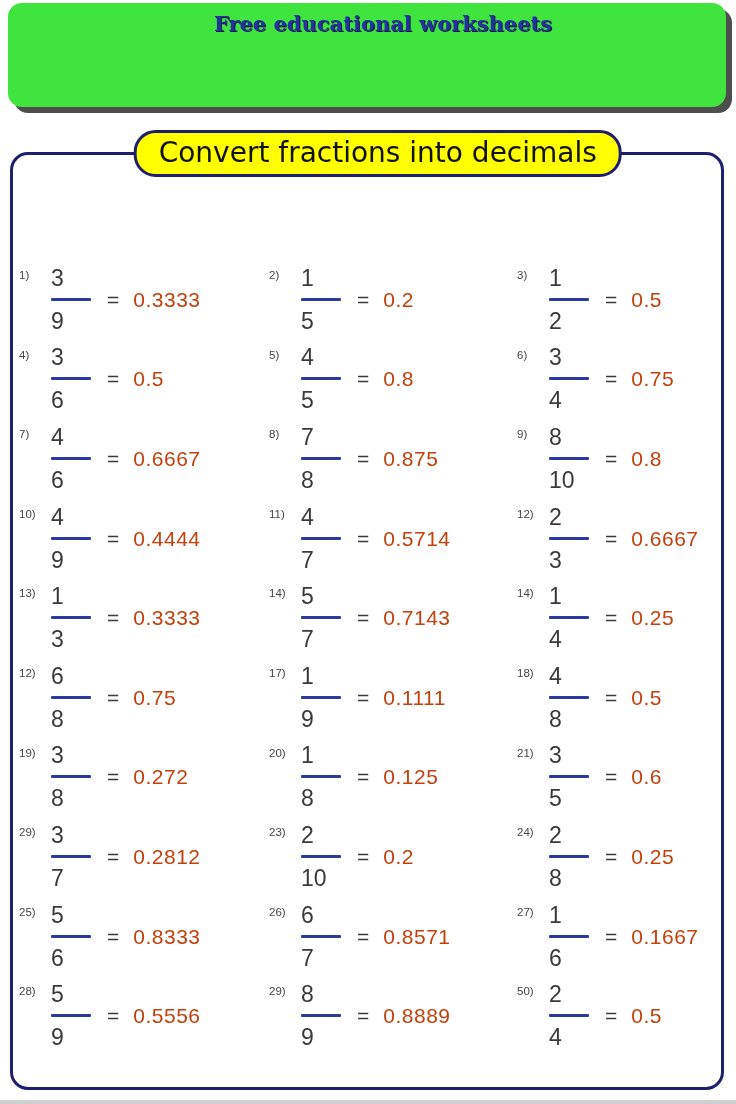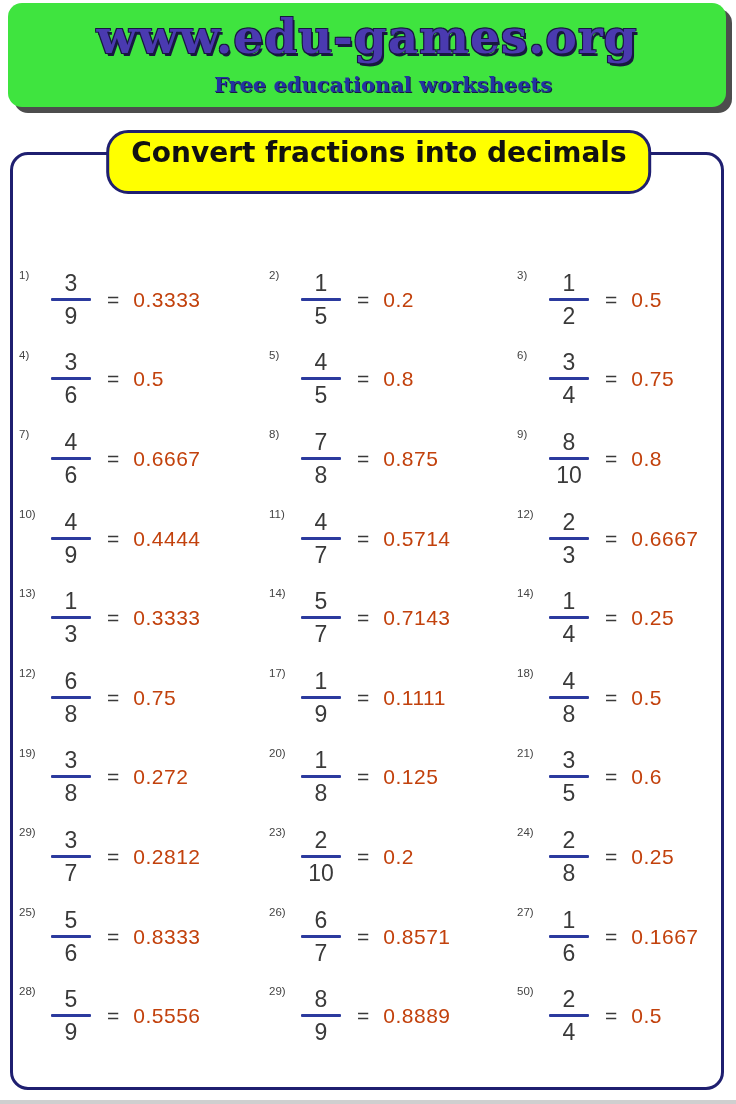--- a/index.html
+++ b/index.html
@@ -55,23 +55,23 @@
   }
 
   
   .title-pill {
     position: absolute;
     left: 50%; top: 130px;
     transform: translateX(-48%);
     background: #ffff00;
     border: 3px solid #1f1f70;
     border-radius: 22px;
-    padding: 3px 22px 22px 22px;
+    padding: 3px 22px 5px 22px;
     font-size: 28px;
-    font-weight: bold;
+    font-weight: normal;
     color: #111111;
     white-space: nowrap;
     z-index: 5;
     font-family: "DejaVu Sans", sans-serif;
   }
 
   
   .problems-grid {
     position: absolute;
     left: 13px; top: 260px;
@@ -91,24 +91,24 @@
 
   .pnum {
     align-self: flex-start;
     margin-top: 9px;
     width: 32px;
     font-size: 11.5px;
     color: #444444;
   }
   .frac {
     display: inline-block;
-    text-align: center;
+    text-align: left;
     min-width: 40px;
     font-size: 23px;
-    line-height: 25px;
+    line-height: 35px;
     color: #3a3a3a;
   }
   .frac .bar {
     display: block;
     height: 3px;
     background: #2b3a9e;
     margin: 2px 0 3px 0;
     border-radius: 1px;
   }
   .eq {
@@ -127,21 +127,20 @@
     position: absolute;
     left: 0; bottom: 0;
     width: 736px; height: 4px;
     background: #cfcfcf;
   }
 </style>
 </head>
 <body>
 
 <div class="site-banner">
-  <div class="site-title">www.edu-games.org</div>
   <div class="site-subtitle">Free educational worksheets</div>
 </div>
 
 <div class="worksheet-box"></div>
 
 <div class="title-pill">Convert fractions into decimals</div>
 
 <div class="problems-grid">
   <div class="problem">
     <span class="pnum">1)</span>

